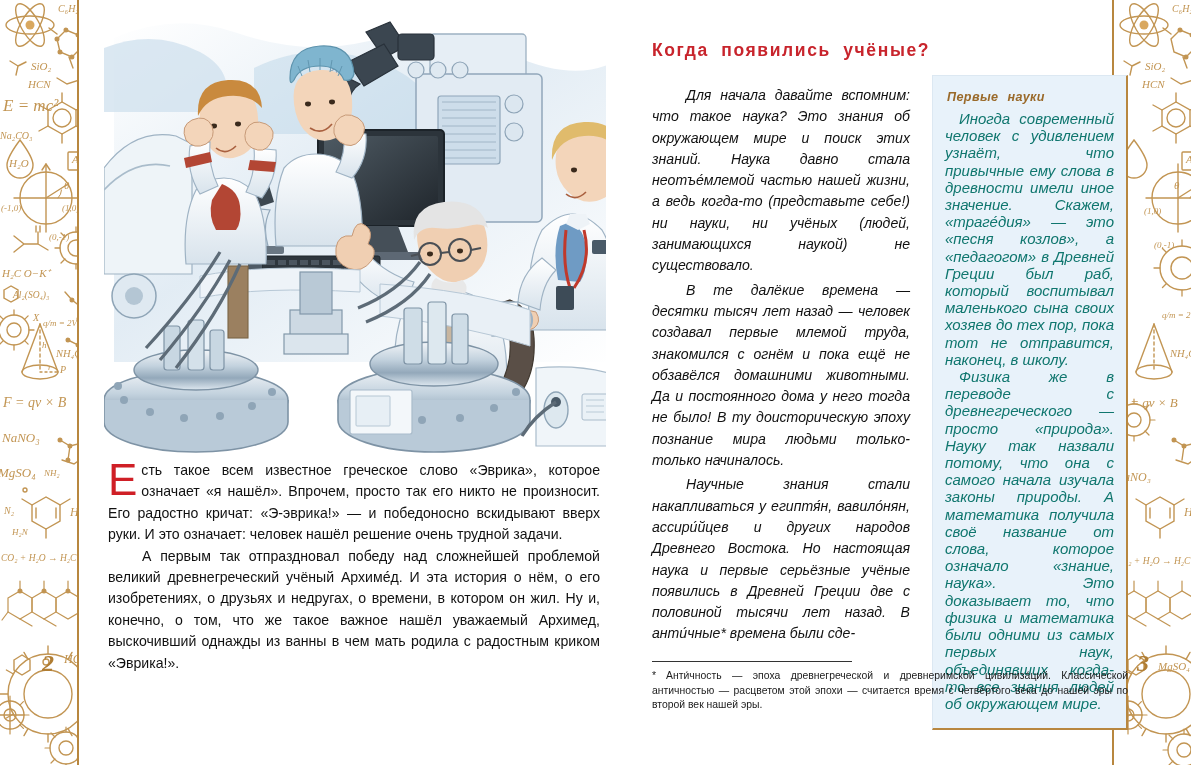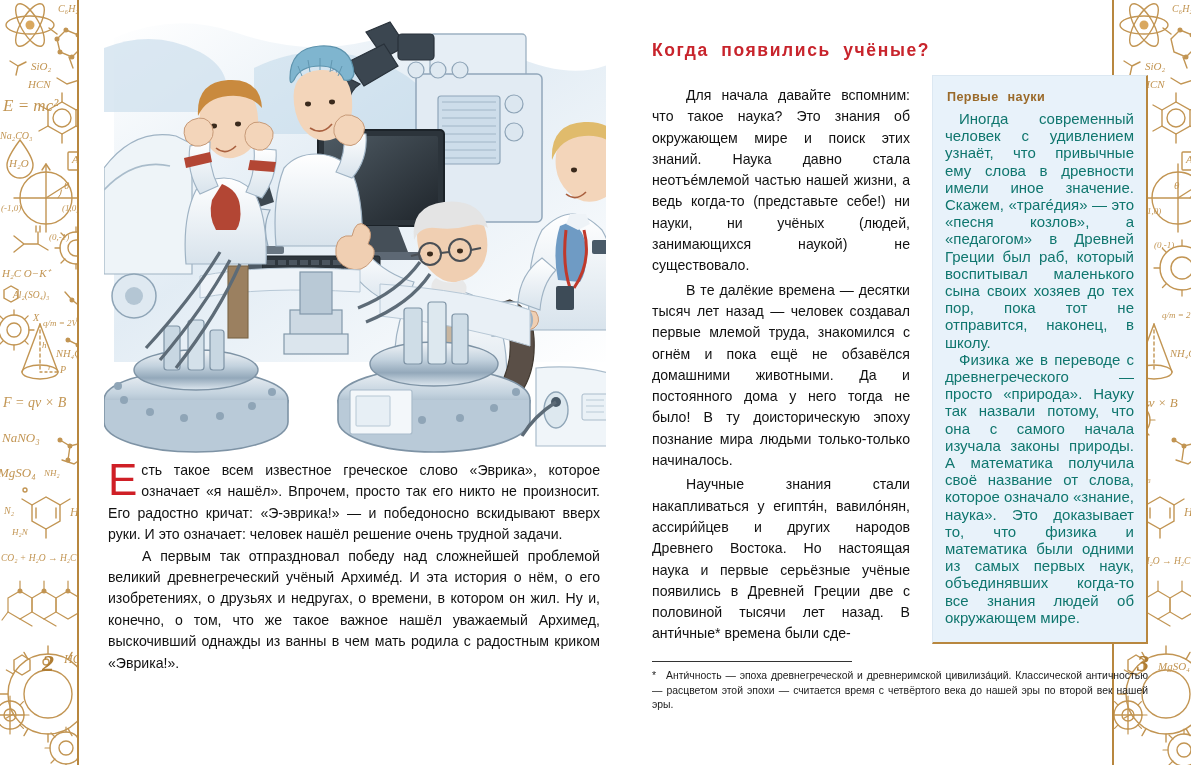--- a/index.html
+++ b/index.html
@@ -73,28 +73,28 @@
   }
 
   
   .chapter-title {
     font-family:"Liberation Sans", sans-serif;
     font-weight:bold; font-size:17.5px;
     letter-spacing:1.6px; color:#c8242c;
     margin:22px 0 24px 0;
     word-spacing:6px;
   }
-  .right-cols { display:flex; gap:0; }
+  .right-cols { display:flex; gap:0;font-style:italic; }
   .main-col { width:258px; }
   .main-col .body-text { font-size:14.1px; line-height:21.3px; }
   .main-col .body-text p { margin:0 0 3px 0; }
 
   
   .sidebar-box {
-    width:216px; margin-left:22px; margin-top:-10px;
+    width:196px; margin-left:22px; margin-top:-10px;
     background:#e8f2fa;
     border-right:2px solid #b8873f;
     border-bottom:2px solid #b8873f;
     border-top:1px solid #dce8f2;
     border-left:1px solid #dce8f2;
     padding:12px 12px 16px 12px;
     align-self:flex-start;
   }
   .sidebar-title {
     font-family:"Liberation Sans", sans-serif;

